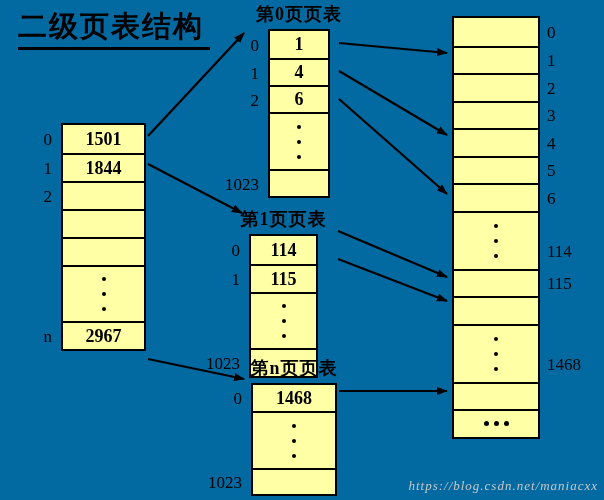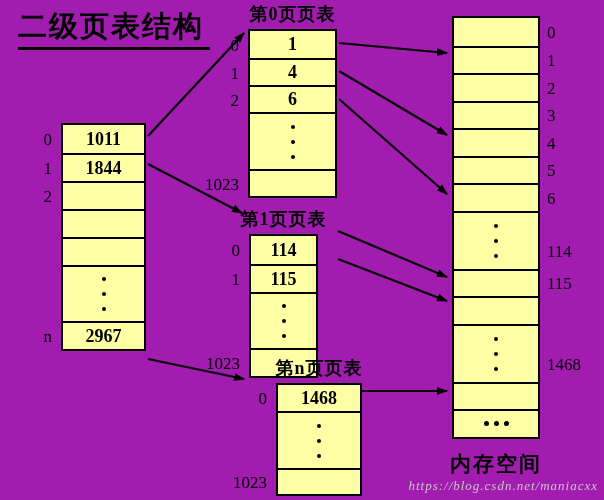--- a/index.html
+++ b/index.html
@@ -3,21 +3,21 @@
 <meta charset="utf-8">
 <style>
   * { margin:0; padding:0; box-sizing:border-box; }
   html,body { background:#fff; }
   body {
     font-family:"Liberation Serif","DejaVu Serif",serif;
     color:#000;
   }
   .canvas {
     position:relative; width:604px; height:500px;
-    background:#a21caf; overflow:hidden;
+    background:#0369a1; overflow:hidden;
   }
   .arrow-layer { position:absolute; left:0; top:0; width:604px; height:500px; }
 
   .title {
     position:absolute; left:18px; top:10px;
     font-size:29px; font-weight:bold; letter-spacing:2px;
     line-height:1.15; border-bottom:3px solid #000;
     padding:0 6px 4px 0; white-space:nowrap;
   }
 
@@ -89,21 +89,21 @@
       <line x1="338" y1="259" x2="447" y2="301" marker-end="url(#ah)"></line>
       <line x1="339" y1="391" x2="447" y2="391" marker-end="url(#ah)"></line>
     </g>
   </svg>
 
   <div class="title">二级页表结构</div>
 
   <div id="tbl-outer" class="tbl side-left" style="left: 61px; top: 123px; width: 85px; --rh: 28px; --dh: 56px;">
       <div class="box">
         <div class="row">
-          <div class="val">1011</div>
+          <div class="val">1501</div>
           <div class="lbl">0</div>
         </div>
         <div class="row">
           <div class="val">1844</div>
           <div class="lbl">1</div>
         </div>
         <div class="row">
           <div class="lbl">2</div>
         </div>
         <div class="row"></div>
@@ -114,21 +114,21 @@
             <span class="dot"></span>
             <span class="dot"></span>
           </div>
         </div>
         <div class="row">
           <div class="val">2967</div>
           <div class="lbl">n</div>
         </div>
       </div>
     </div>
-  <div id="tbl-pt0" class="tbl side-left" style="left: 248px; top: 29px; width: 89px; --rh: 27px; --dh: 57px;">
+  <div id="tbl-pt0" class="tbl side-left" style="left: 268px; top: 29px; width: 62px; --rh: 27px; --dh: 57px;">
       <div class="box">
         <div class="hdr">第0页页表</div>
         <div class="row">
           <div class="val">1</div>
           <div class="lbl">0</div>
         </div>
         <div class="row">
           <div class="val">4</div>
           <div class="lbl">1</div>
         </div>
@@ -164,21 +164,21 @@
             <span class="dot"></span>
             <span class="dot"></span>
             <span class="dot"></span>
           </div>
         </div>
         <div class="row">
           <div class="lbl">1023</div>
         </div>
       </div>
     </div>
-  <div id="tbl-ptn" class="tbl side-left" style="left: 251px; top: 383px; width: 86px; margin-left: 25px; --rh: 26px; --dh: 57px;">
+  <div id="tbl-ptn" class="tbl side-left" style="left: 251px; top: 383px; width: 86px; --rh: 26px; --dh: 57px;">
       <div class="box">
         <div class="hdr">第n页页表</div>
         <div class="row">
           <div class="val">1468</div>
           <div class="lbl">0</div>
         </div>
         <div class="row tall">
           <div class="vdots">
             <span class="dot"></span>
             <span class="dot"></span>
@@ -235,17 +235,16 @@
         </div>
         <div class="row"></div>
         <div class="row">
           <div class="hdots">
             <span class="dot"></span>
             <span class="dot"></span>
             <span class="dot"></span>
           </div>
         </div>
       </div>
-      <div class="cap">内存空间</div>
     </div>
 
   <div class="watermark">https://blog.csdn.net/maniacxx</div>
 </div>
 
 </body></html>

